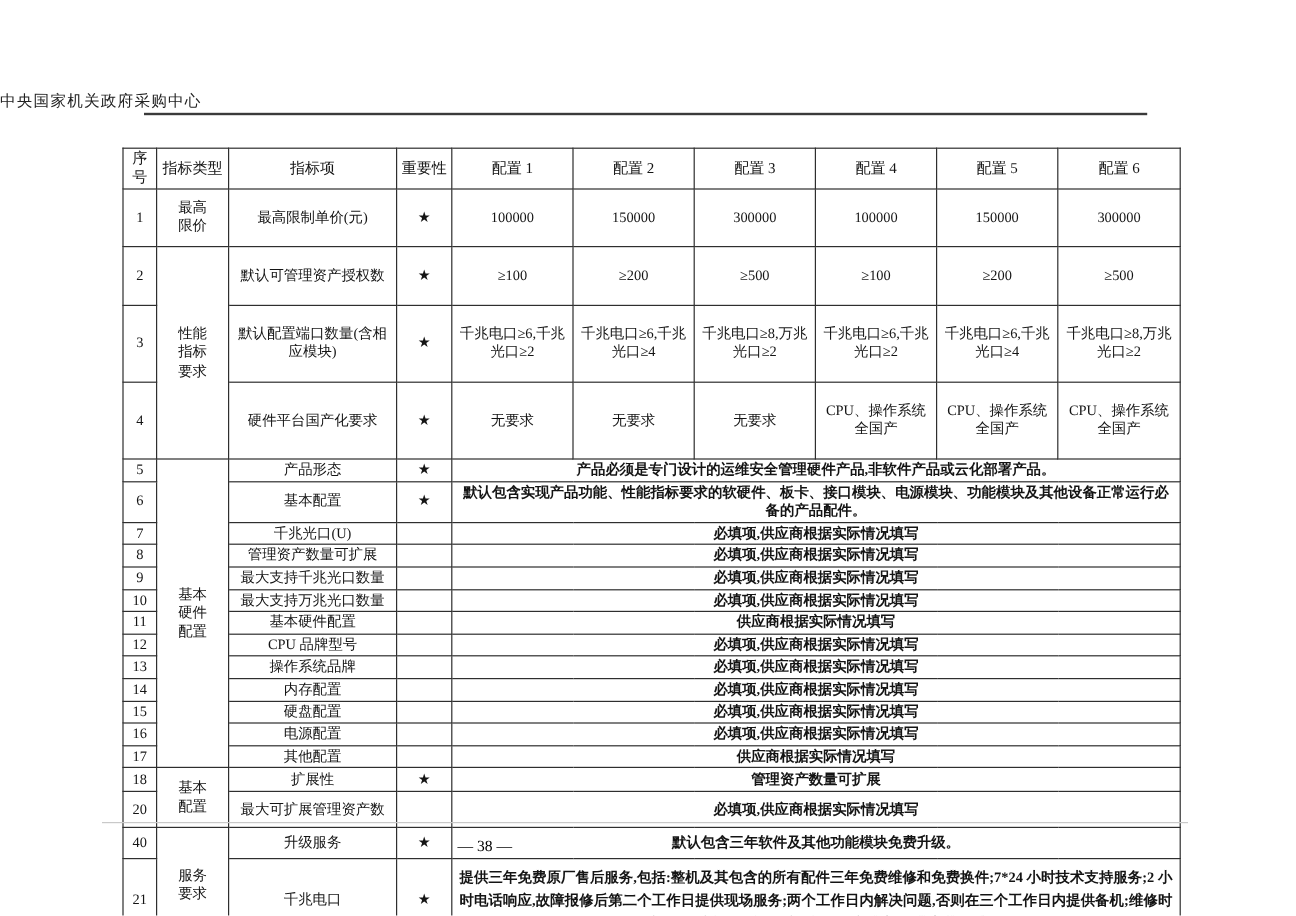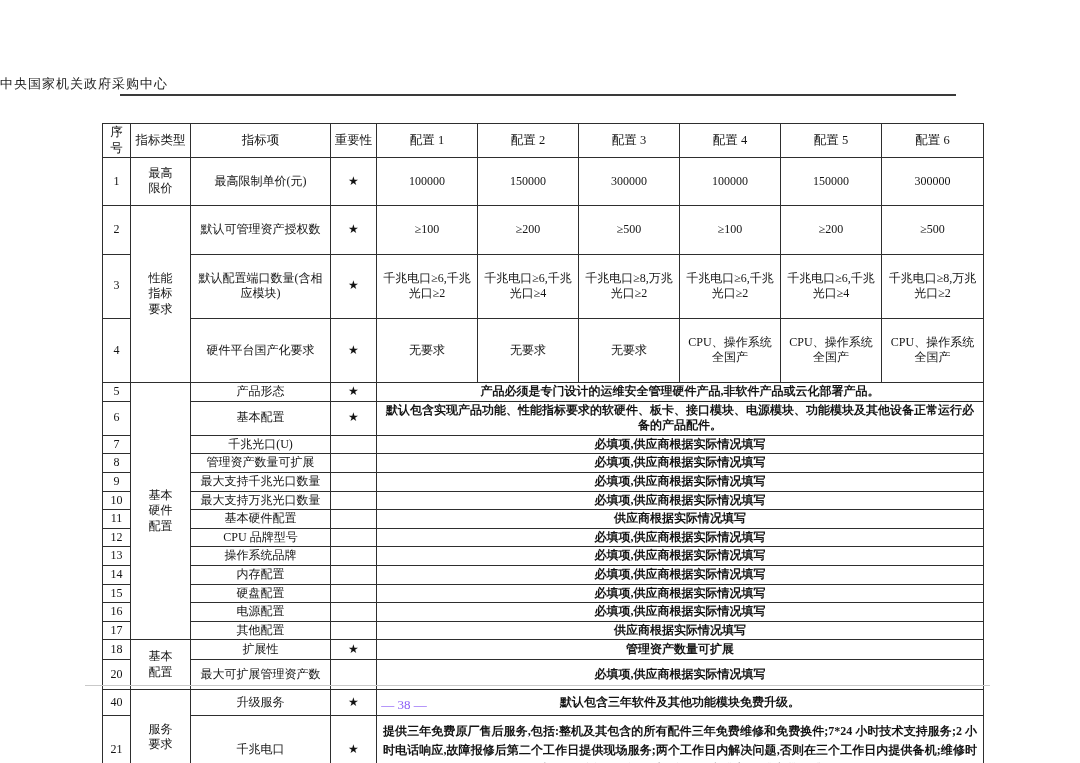--- a/index.html
+++ b/index.html
@@ -40,21 +40,21 @@
   }
   td.item-cell{padding:0 3px;}
   td.type-cell{padding:0 13px;}
   td.val-cell{padding:16px 3px;text-align:center;}
 
   .footer-rule{
     position:absolute;top:685px;left:85px;width:905px;height:1px;background:#c9c9c9;
   }
   .page-number{
     position:absolute;top:697px;left:404px;transform:translateX(-50%);
-    font-size:13px;color:#8b5cf6;white-space:nowrap;
+    font-size:13px;color:#000000;white-space:nowrap;
   }
 </style>
 </head>
 <body>
 
 <div class="page">
 
   <div class="doc-header">中央国家机关政府采购中心</div>
   <div class="header-rule"></div>
 

